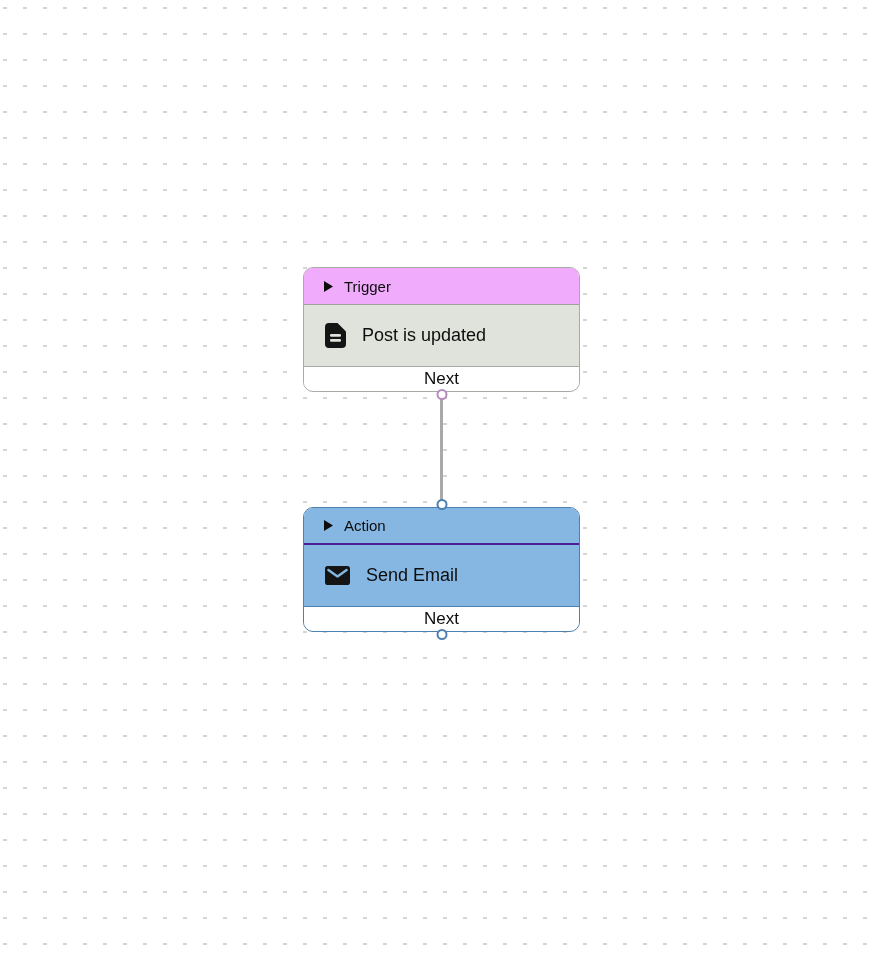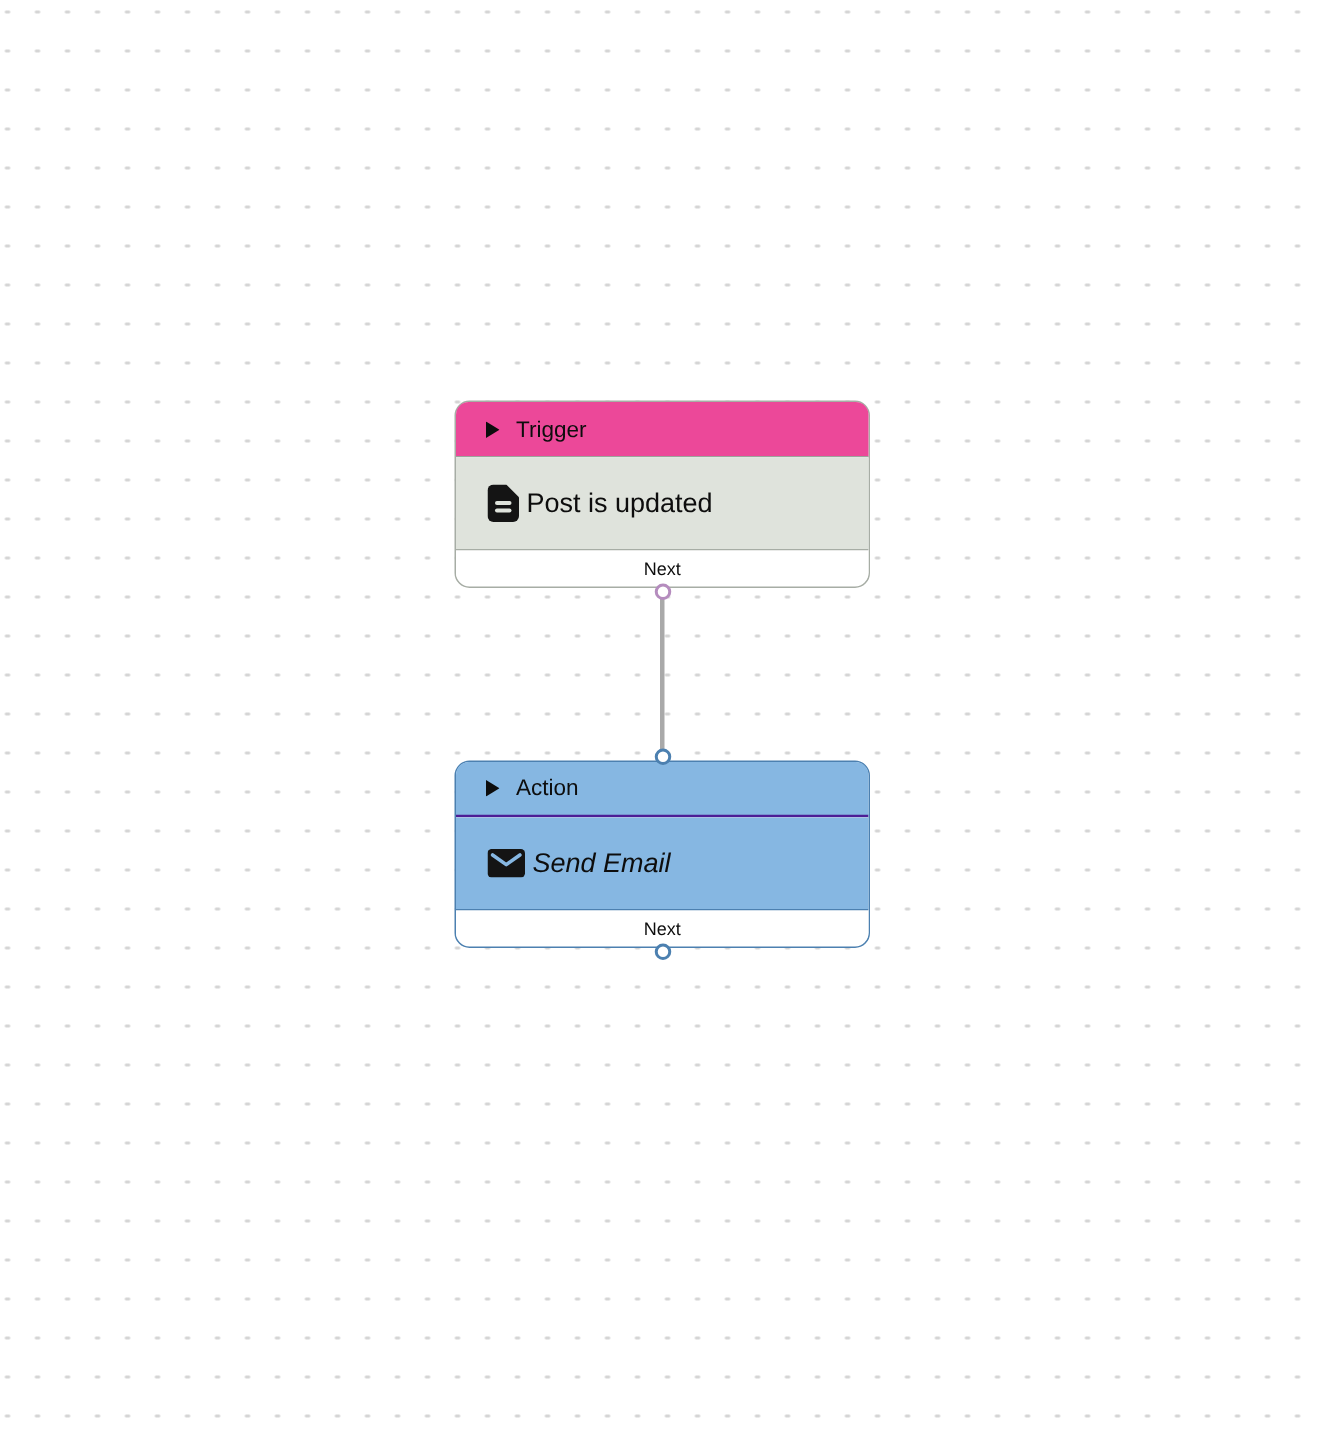--- a/index.html
+++ b/index.html
@@ -46,59 +46,59 @@
     align-items: center;
     gap: 11px;
     height: 37px;
     padding: 0 0 0 20px;
     font-size: 15px;
     border-radius: 8.5px 8.5px 0 0;
   }
   .node-body {
     display: flex;
     align-items: center;
-    gap: 5px;
+    gap: 16px;
     height: 61px;
     padding: 0 0 0 21px;
     font-size: 18px;
   }
   .node-footer {
     display: flex;
     align-items: center;
     justify-content: center;
     height: 24px;
-    font-size: 12px;
+    font-size: 17px;
     background: #ffffff;
     border-radius: 0 0 8.5px 8.5px;
   }
   .tri-icon { display: flex; align-items: center; }
   .node-icon { display: flex; align-items: center; }
 
   
   .node--trigger {
     top: 267px;
     border: 1.5px solid #a7ada5;
   }
   .node--trigger .node-header {
-    background: #ec4899;
+    background: #f0abfc;
     border-bottom: 1px solid #9ca39b;
   }
   .node--trigger .node-body { background: #dfe3dc; }
   .node--trigger .node-footer { border-top: 1px solid #a7ada5; }
 
   
   .node--action {
     top: 507px;
     border: 1.5px solid #4c80b0;
   }
   .node--action .node-header {
     background: #86b7e2;
     border-bottom: 2px solid #4c1d95;
   }
-  .node--action .node-body { background: #86b7e2; font-style: italic; }
+  .node--action .node-body { background: #86b7e2; }
   .node--action .node-footer { border-top: 1.5px solid #4c80b0; }
 
   
   .port {
     position: absolute;
     left: 50%;
     transform: translateX(-50%);
     width: 11px;
     height: 11px;
     border-radius: 50%;

